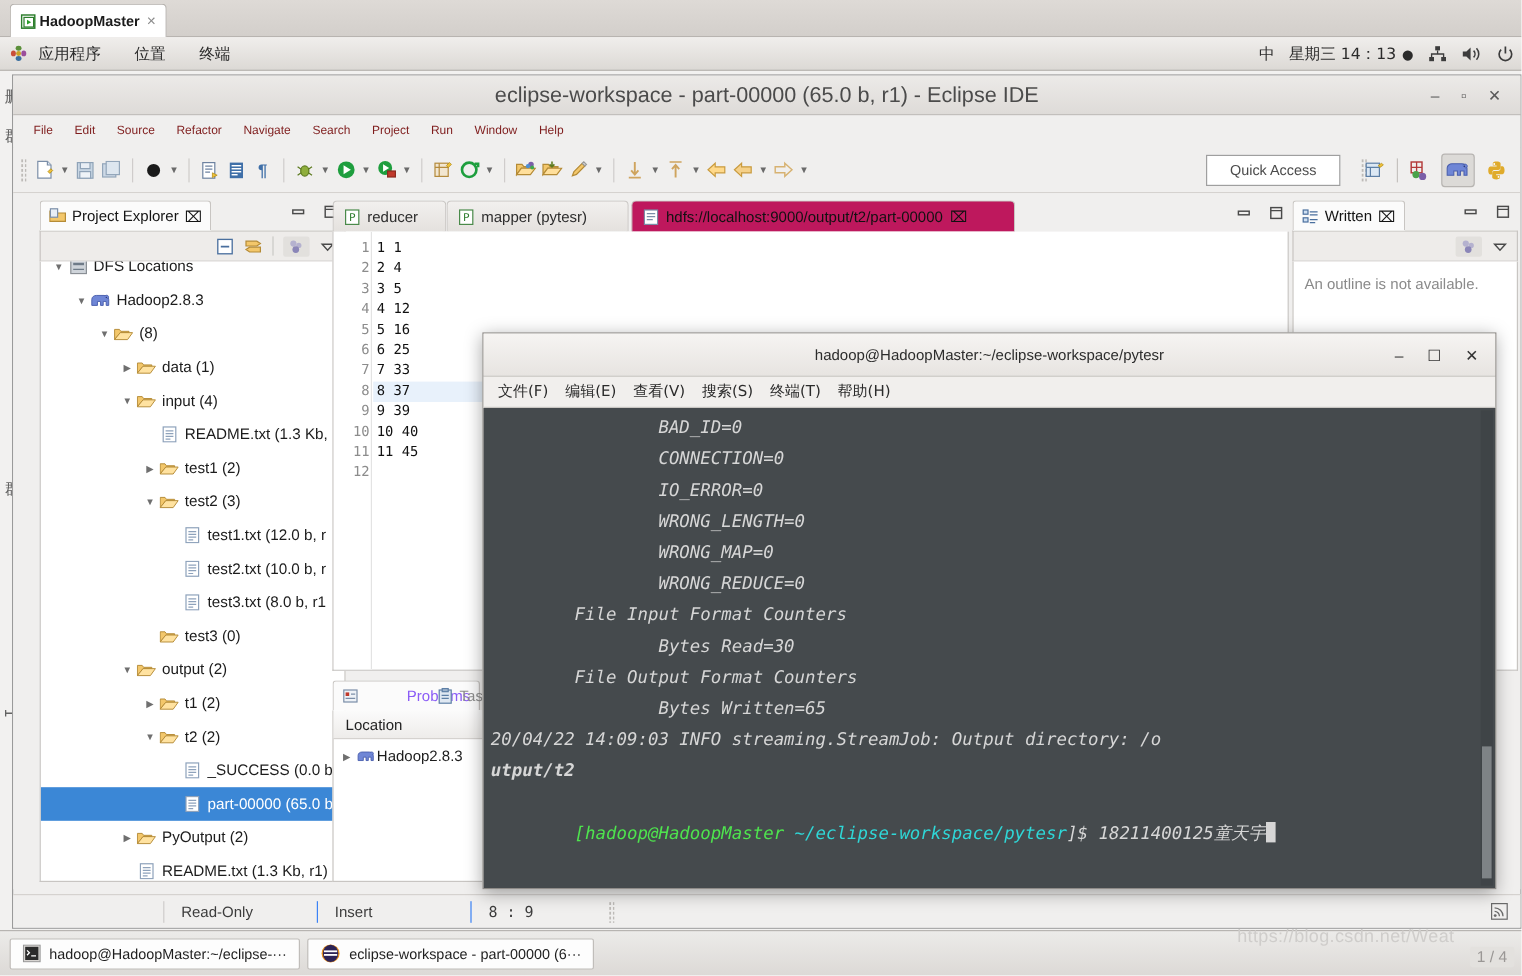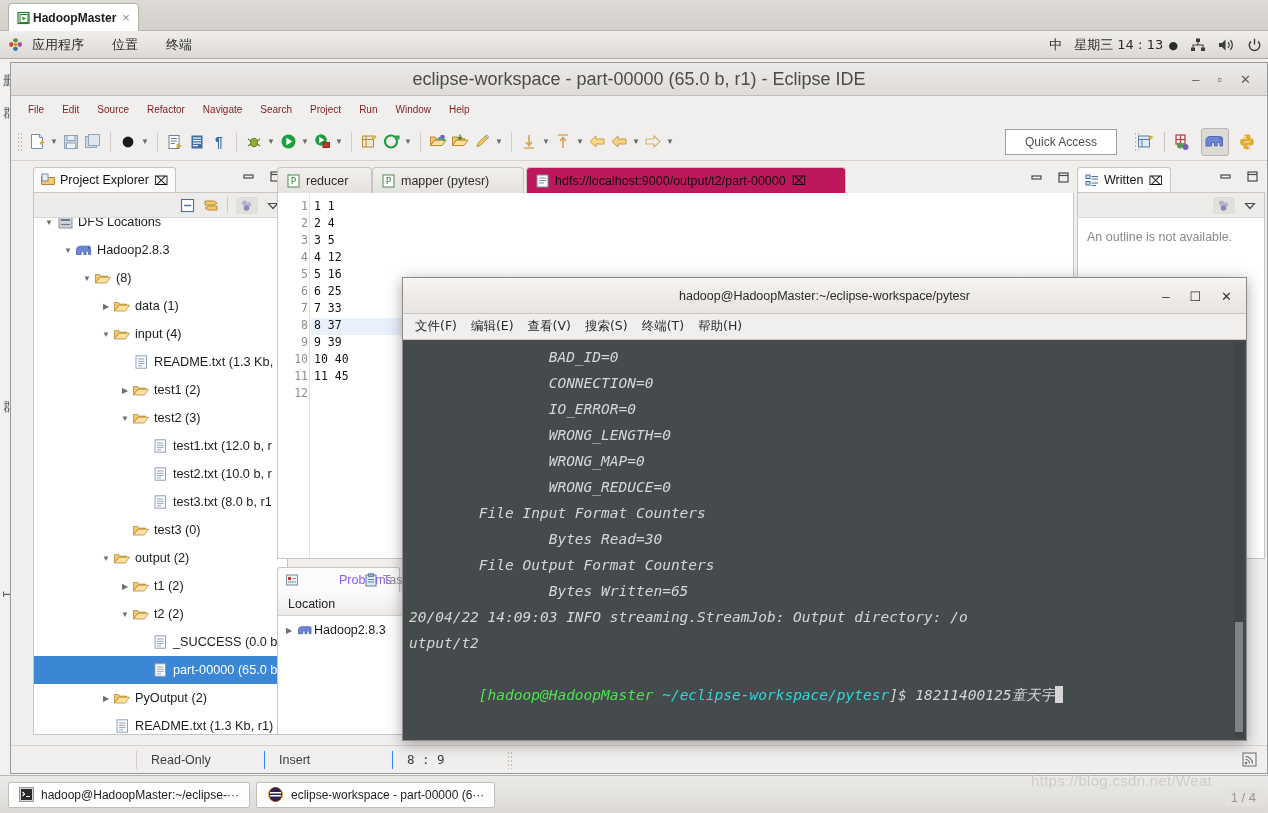--- a/index.html
+++ b/index.html
@@ -1172,21 +1172,21 @@
           <div style="white-space: pre;">                CONNECTION=0</div>
           <div style="white-space: pre;">                IO_ERROR=0</div>
           <div style="white-space: pre;">                WRONG_LENGTH=0</div>
           <div style="white-space: pre;">                WRONG_MAP=0</div>
           <div style="white-space: pre;">                WRONG_REDUCE=0</div>
           <div style="white-space: pre;">        File Input Format Counters </div>
           <div style="white-space: pre;">                Bytes Read=30</div>
           <div style="white-space: pre;">        File Output Format Counters </div>
           <div style="white-space: pre;">                Bytes Written=65</div>
           <div style="white-space: pre;">20/04/22 14:09:03 INFO streaming.StreamJob: Output directory: /o</div>
-          <div style="white-space: pre;">utput/t2</div>
+          <div style="white-space: pre; font-weight: bold;">utput/t2</div>
         </div>
       <div style="white-space:pre-wrap;">
         <span class="t-green">[hadoop@HadoopMaster</span><span class="t-cyan"> ~/eclipse-workspace/pytesr</span><span>]$ </span><span>18211400125童天宇</span><span class="caret"></span>
       </div>
       <div class="tsb">
           <i></i>
         </div>
     </div>
   </div>
 

